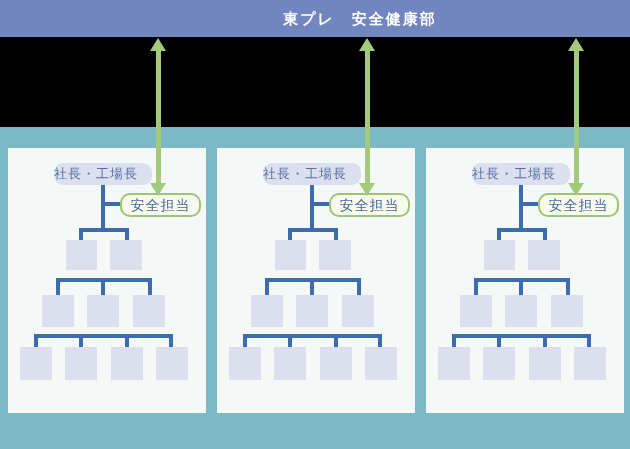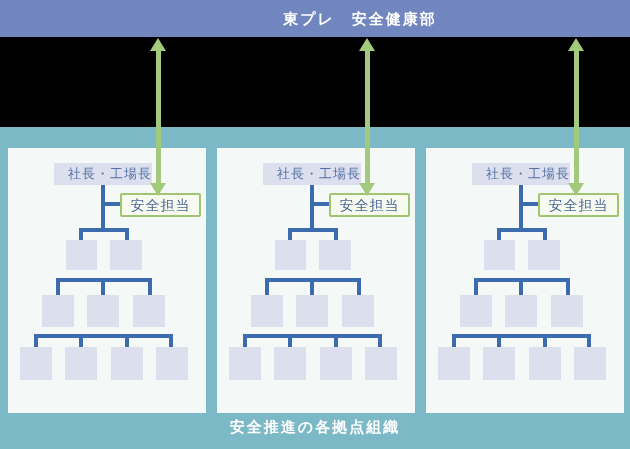--- a/index.html
+++ b/index.html
@@ -17,23 +17,23 @@
   
   .caption{position:absolute;left:0;top:418px;width:630px;text-align:center;color:#fff;
     font-size:15px;font-weight:bold;letter-spacing:2px;}
 
   
   .panel{position:absolute;top:148px;width:198px;height:265px;background:#f4f9f8;}
   .p1{left:8px}.p2{left:217px}.p3{left:426px}
 
   .panel *{position:absolute;box-sizing:border-box;}
   .president{left:46px;top:15px;width:98px;height:22px;background:#dbdfee;color:#5570a6;
-    font-size:13px;line-height:22px;text-align:right;letter-spacing:1px;}
+    font-size:13px;line-height:22px;text-align:left;letter-spacing:1px;border-radius:9px;}
   .safety{left:112px;top:45px;width:81px;height:24px;border:2px solid #a0c470;background:#f6faef;
-    color:#4b6698;font-size:14px;line-height:20px;text-align:center;letter-spacing:1px;border-radius:2px;}
+    color:#4b6698;font-size:14px;line-height:20px;text-align:center;letter-spacing:1px;border-radius:10px;}
   .line{background:#3d6cae;}
   .vline-main{left:93px;top:37px;width:4px;height:47px;}
   .branch-h{left:95px;top:54px;width:19px;height:4px;}
 
   .t2-h{left:71px;top:80px;width:50px;height:4px;}
   .t2-d1{left:71px;top:80px;width:4px;height:14px;}
   .t2-d2{left:117px;top:80px;width:4px;height:14px;}
   .obox{background:#dbdfee;}
   .t2-b1{left:58px;top:92px;width:31px;height:30px;}
   .t2-b2{left:102px;top:92px;width:32px;height:30px;}
@@ -169,15 +169,14 @@
     <div class="head-up"></div>
     <div class="shaft"></div>
     <div class="head-down"></div>
   </div>
   <div class="arrow a3">
     <div class="head-up"></div>
     <div class="shaft"></div>
     <div class="head-down"></div>
   </div>
 
-  <div class="caption">安全推進の各拠点組織</div>
 
 </div>
 
 </body></html>

